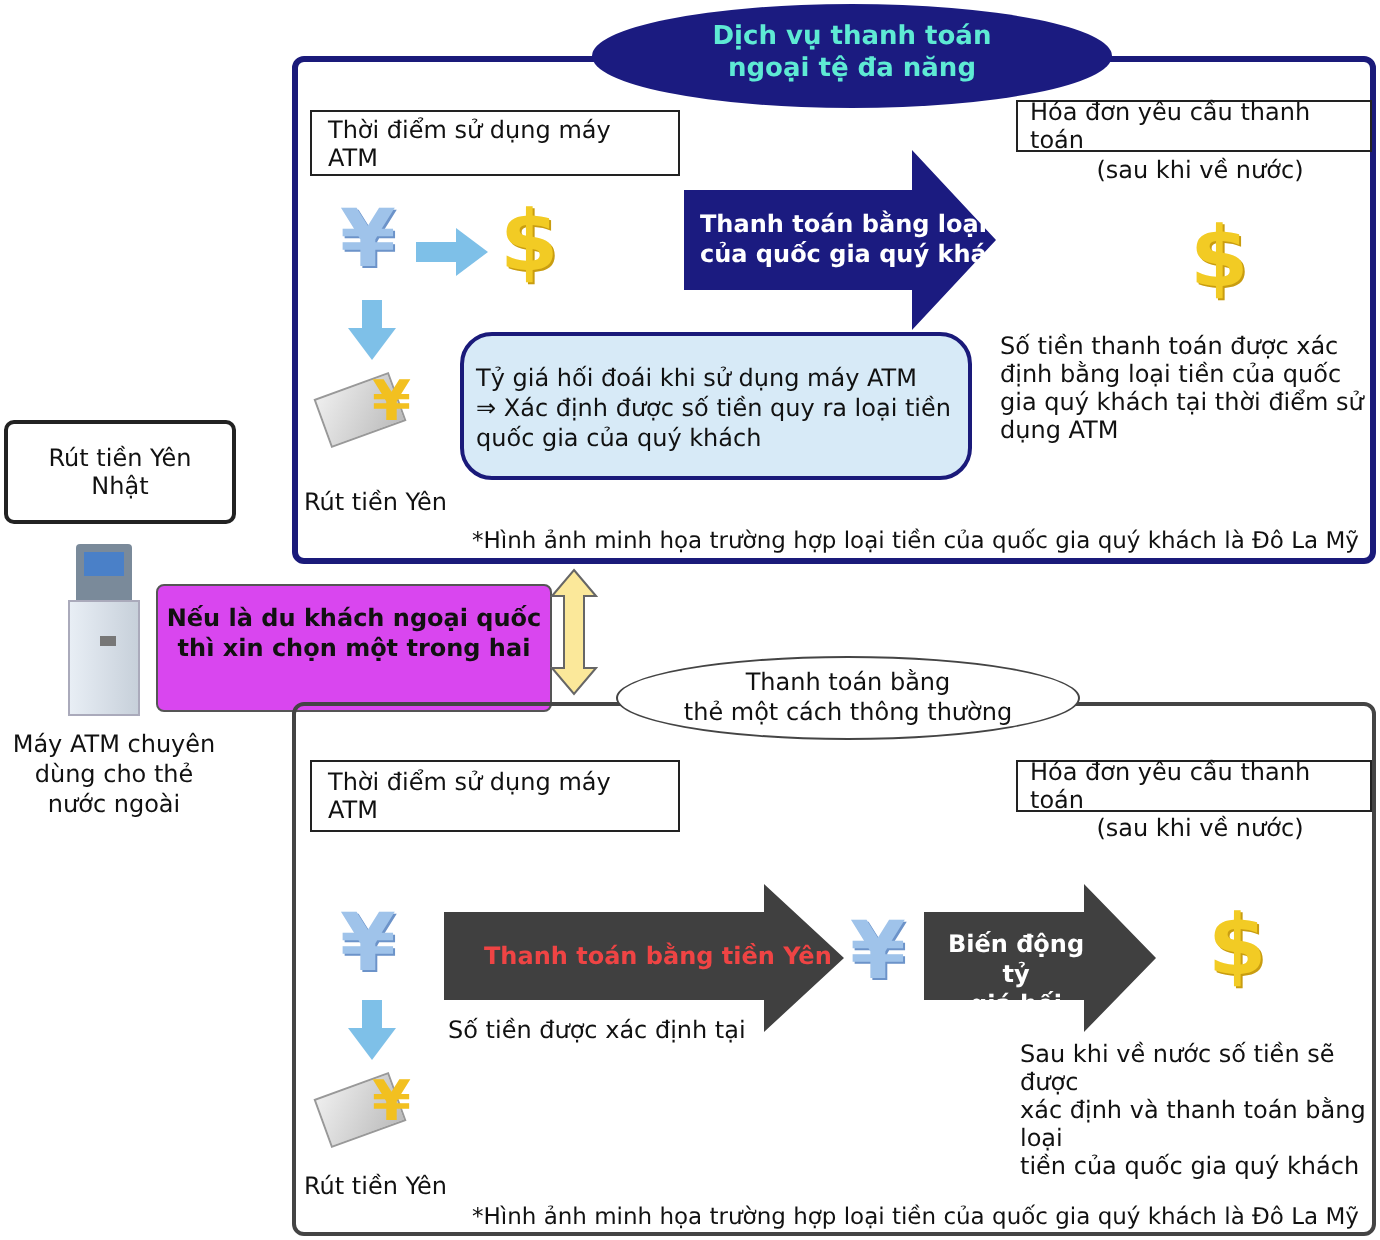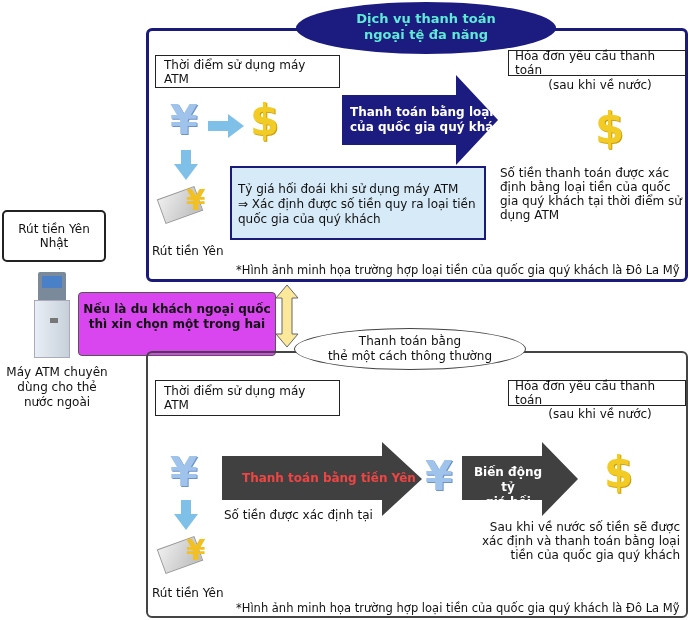--- a/index.html
+++ b/index.html
@@ -3,32 +3,32 @@
 <meta charset="utf-8">
 <style>
   * { box-sizing: border-box; margin: 0; padding: 0; }
   body { width: 690px; height: 620px; background: #ffffff; position: relative; overflow: hidden;
          font-family: "DejaVu Sans", sans-serif; font-size: 11.5px; color: #111; }
   .abs { position: absolute; }
   .panel-top { left: 146px; top: 28px; width: 542px; height: 254px; border: 3px solid #1a1a7a; border-radius: 6px; }
   .panel-bot { left: 146px; top: 351px; width: 542px; height: 267px; border: 2px solid #444; border-radius: 6px; }
   .ellipse-top { left: 296px; top: 2px; width: 260px; height: 52px; background: #1b1b80; border-radius: 50%;
                  color: #5eead4; font-weight: bold; font-size: 13px; text-align: center; line-height: 16px; padding-top: 9px; }
-  .ellipse-bot { left: 294px; top: 328px; width: 232px; height: 42px; background: #fff; border: 1.5px solid #444; border-radius: 50%;
+  .ellipse-bot { left: 308px; top: 328px; width: 232px; height: 42px; background: #fff; border: 1.5px solid #444; border-radius: 50%;
                  text-align: center; font-size: 12px; line-height: 15px; padding-top: 5px; }
   .box { background: #fff; border: 1px solid #222; font-size: 12px; padding: 0 8px; display: flex; align-items: center; }
   .center { text-align: center; }
   .yen { color: #9fc3ea; font-weight: bold; font-size: 40px; line-height: 1; text-shadow: 1px 1px 0 #6c93c9; }
   .dollar { color: #f2cb24; font-weight: bold; font-size: 42px; line-height: 1; text-shadow: 1px 1px 0 #c99d10; }
   .note { font-size: 11.5px; line-height: 14px; }
 </style>
 </head>
 <body>
 
-<div class="abs box center" style="left:2px;top:210px;width:104px;height:52px;border:2px solid #222;border-radius:5px;justify-content:center;font-size:12px;">
+<div class="abs box center" style="left:2px;top:210px;width:116px;height:52px;border:2px solid #222;border-radius:5px;justify-content:center;font-size:12px;">
   <span>Rút tiền Yên Nhật</span>
 </div>
 
 <div class="abs" style="left:34px;top:272px;width:40px;height:86px;">
   <div style="position:absolute;left:4px;top:0;width:28px;height:30px;background:#7a8a9a;border-radius:2px;"></div>
   <div style="position:absolute;left:8px;top:4px;width:20px;height:12px;background:#4a80c8;"></div>
   <div style="position:absolute;left:0;top:28px;width:36px;height:58px;background:linear-gradient(90deg,#e8eef5,#c7d0da);border:1px solid #aab;"></div>
   <div style="position:absolute;left:16px;top:46px;width:8px;height:5px;background:#777;"></div>
 </div>
 
@@ -79,21 +79,21 @@
 <svg class="abs" style="left:342px;top:75px;" width="156" height="90" viewBox="0 0 156 90">
   <polygon points="0,20 114,20 114,0 156,45 114,90 114,70 0,70" fill="#1b1b80"></polygon>
 </svg>
 <div class="abs" style="left:350px;top:105px;color:#fff;font-weight:bold;font-size:12px;line-height:15px;">
   <div>Thanh toán bằng loại tiền</div>
   <div>của quốc gia quý khách</div>
 </div>
 
 <div class="abs dollar" style="left:595px;top:108px;">$</div>
 
-<div class="abs note" style="left:230px;top:166px;width:256px;height:74px;background:#d7eaf7;border:2px solid #1a1a7a;border-radius:0;padding:14px 6px 17px 6px;font-size:12px;line-height:15px;">
+<div class="abs note" style="left:230px;top:166px;width:256px;height:74px;background:#d7eaf7;border:2px solid #1a1a7a;border-radius:16px;padding:14px 6px 17px 6px;font-size:12px;line-height:15px;">
   <div>Tỷ giá hối đoái khi sử dụng máy ATM</div>
   <div>⇒ Xác định được số tiền quy ra loại tiền</div>
   <div>quốc gia của quý khách</div>
 </div>
 
 <div class="abs note" style="left:500px;top:166px;width:186px;font-size:12px;line-height:14px;">
   <div>Số tiền thanh toán được xác</div>
   <div>định bằng loại tiền của quốc</div>
   <div>gia quý khách tại thời điểm sử</div>
   <div>dụng ATM</div>
@@ -140,19 +140,19 @@
   <div>Biến động tỷ</div>
   <div>giá hối đoái</div>
 </div>
 
 <div class="abs dollar" style="left:604px;top:452px;">$</div>
 
 <div class="abs note" style="left:224px;top:508px;font-size:12px;line-height:14px;">
   <div>Số tiền được xác định tại</div>
 </div>
 
-<div class="abs note" style="left:482px;top:520px;font-size:12px;line-height:14px;text-align:right;">
+<div class="abs note" style="left:510px;top:520px;font-size:12px;line-height:14px;">
   <div>Sau khi về nước số tiền sẽ được</div>
   <div>xác định và thanh toán bằng loại</div>
   <div>tiền của quốc gia quý khách</div>
 </div>
 
 <div class="abs" style="left:236px;top:601px;font-size:11.5px;">*Hình ảnh minh họa trường hợp loại tiền của quốc gia quý khách là Đô La Mỹ</div>
 
 </body></html>

